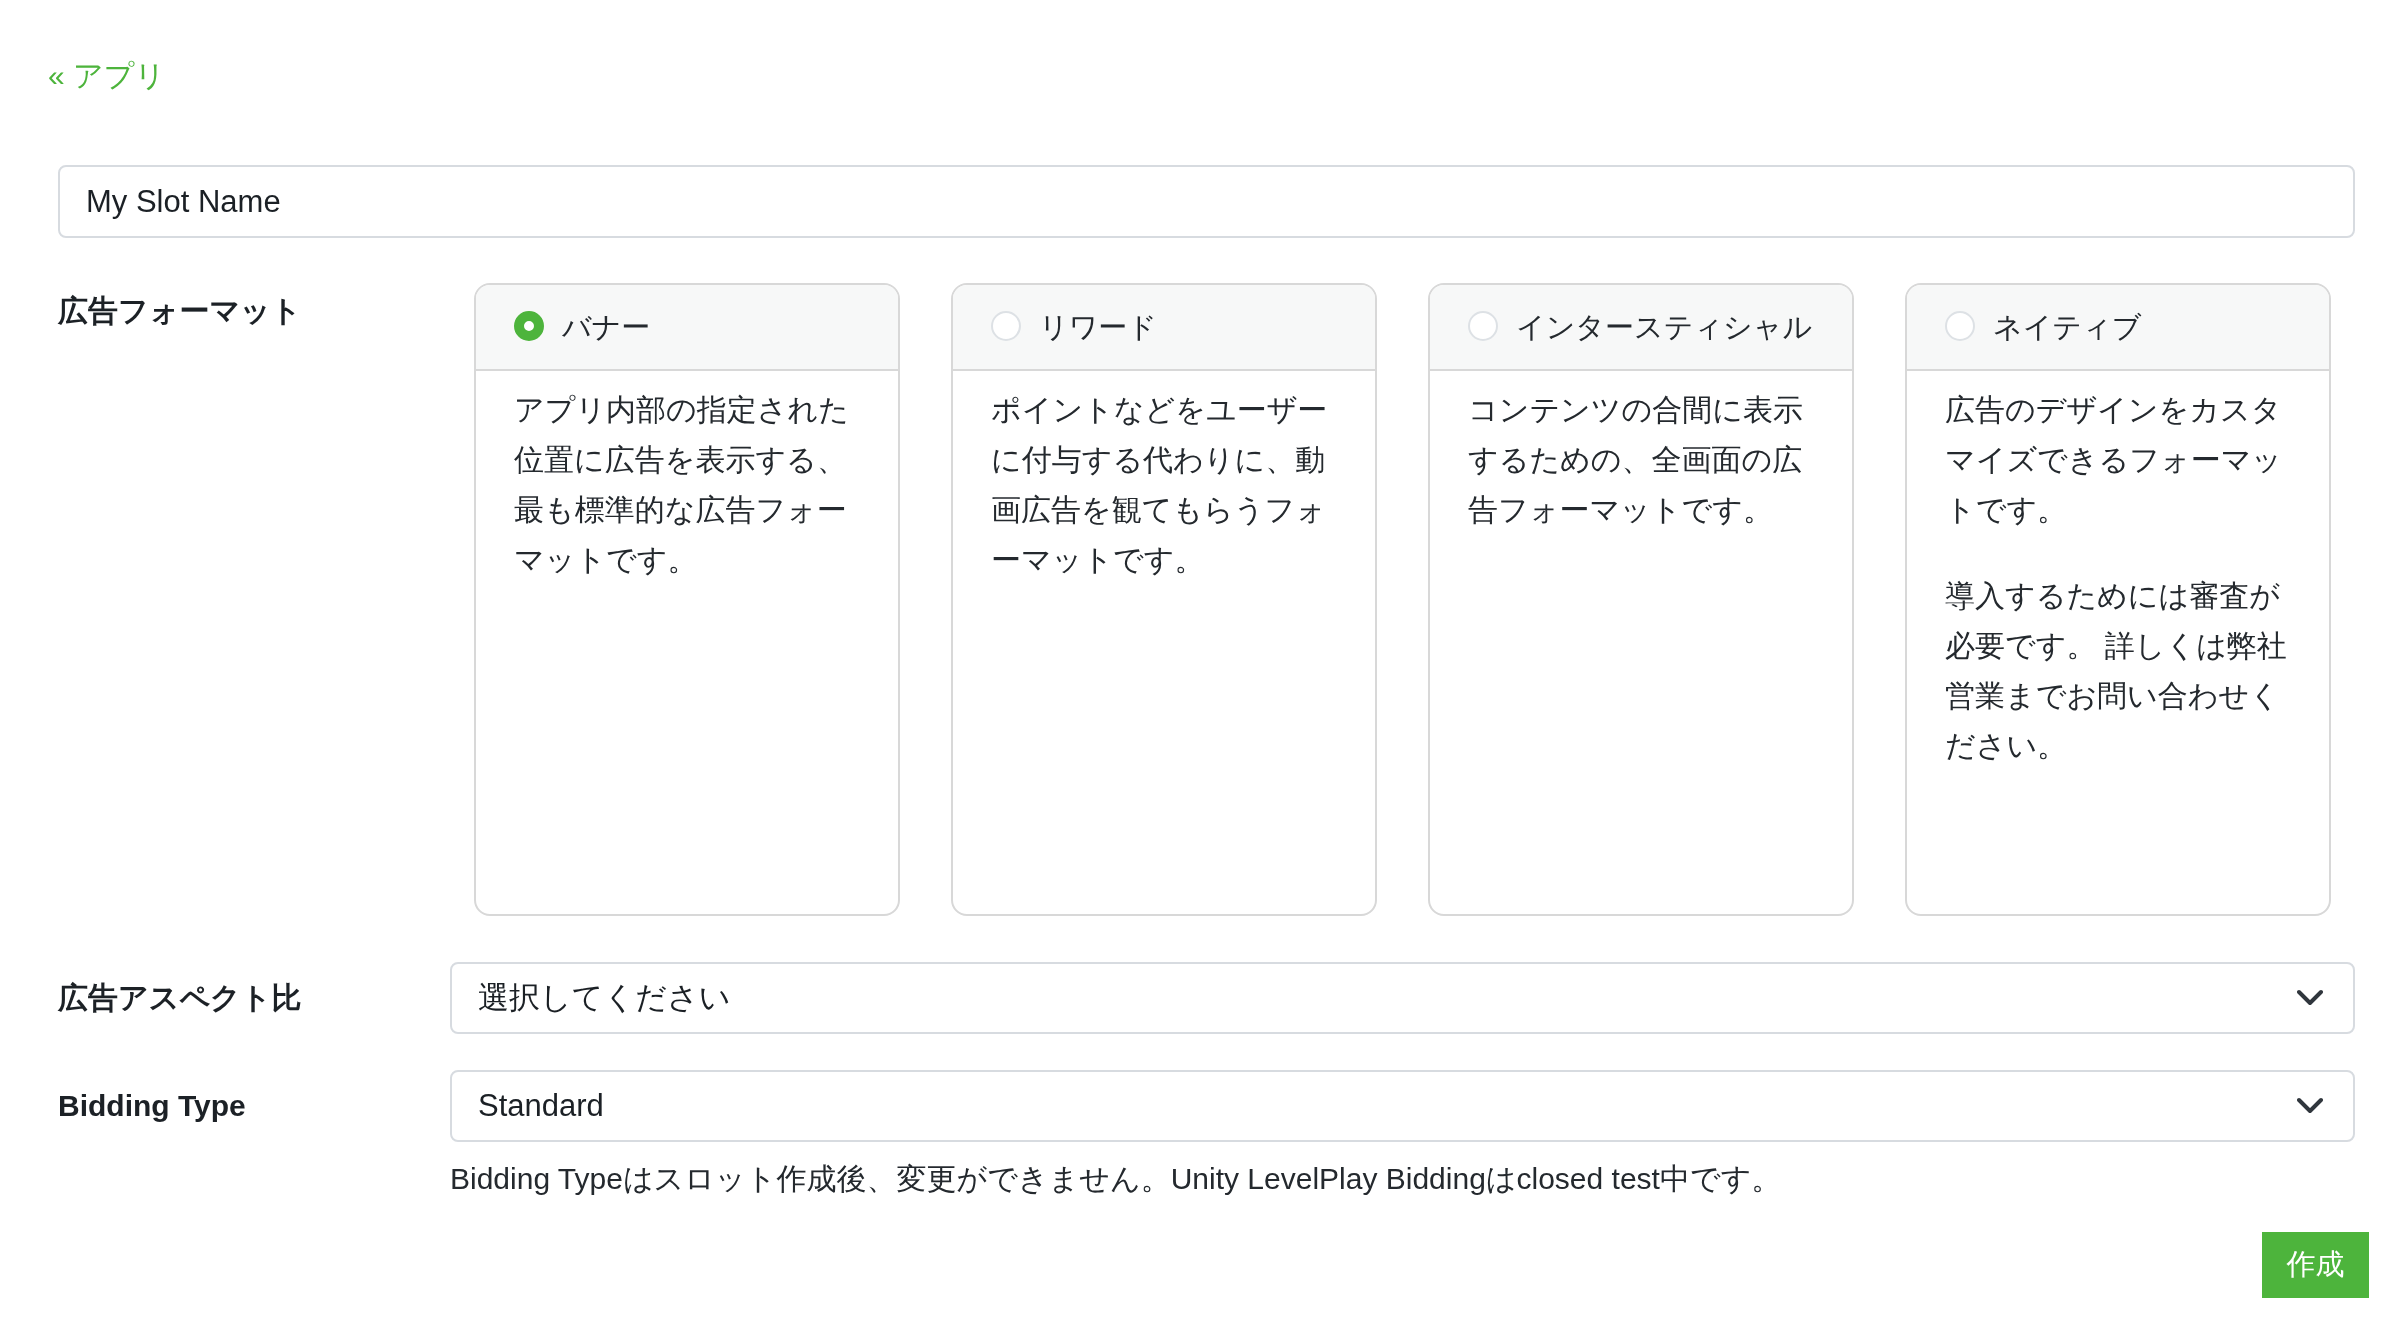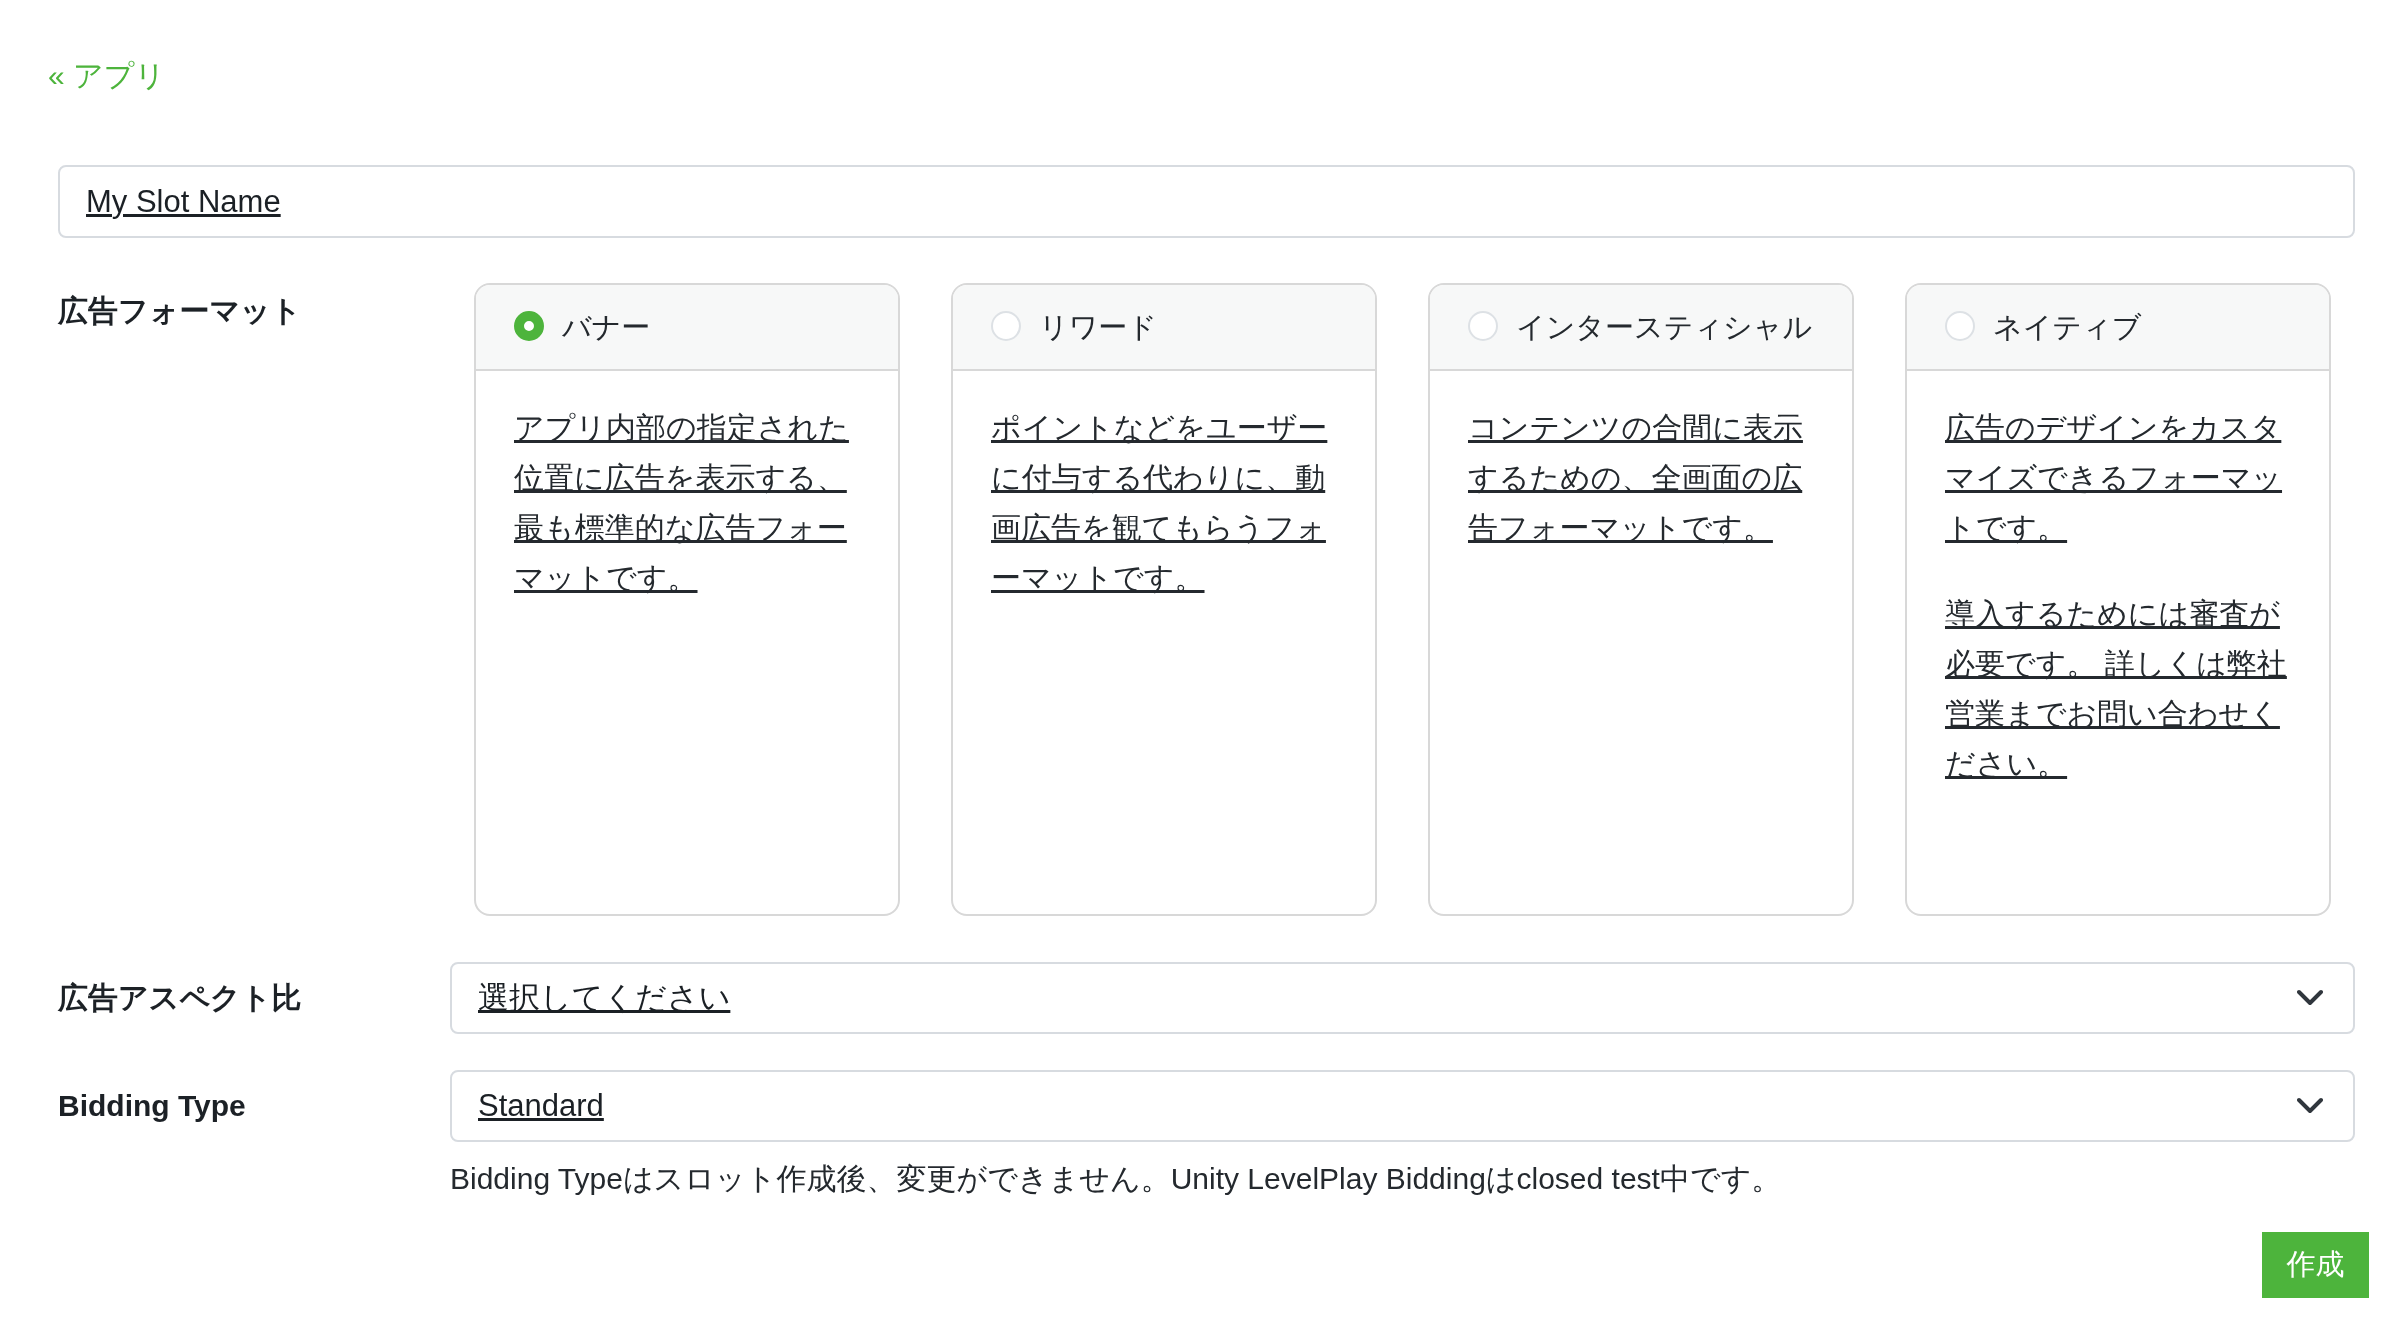--- a/index.html
+++ b/index.html
@@ -26,21 +26,21 @@
   .row-bidding { top:1070px; }
 
   .row-format .row-label { align-items:flex-start; padding-top:8px; }
   .row-bidding .row-label { height:72px; }
 
   .text-input, .select-box {
     width:100%; height:73px; background:#fff;
     border:2px solid #d7dbe0; border-radius:8px;
     font-size:31px; color:#1b2025;
     padding:0 60px 0 26px;
-    display:flex; align-items:center; position:relative;text-decoration:underline;
+    display:flex; align-items:center; position:relative;
   }
   input.text-input { display:block; padding:0 26px; outline:none; font-family:inherit; }
   .select-box { cursor:pointer; height:72px; }
   .chevron { position:absolute; right:30px; top:50%; margin-top:-9px; width:26px; height:18px; }
 
   .cards { display:flex; gap:51px; padding:0 24px; height:633px; }
   .card {
     flex:1 1 0; background:#fff; border:2px solid #d8d8d8; border-radius:16px;
     overflow:hidden; cursor:pointer; display:flex; flex-direction:column;
   }
@@ -48,21 +48,21 @@
     background:#f7f8f8; border-bottom:2px solid #d8d8d8;
     padding:17px 28px 17px 38px;
     display:flex; align-items:flex-start; gap:18px;
     font-size:29px; color:#24292e; line-height:50px;
   }
   .radio {
     flex:none; width:30px; height:30px; border-radius:50%; margin-top:9px;
     background:#fff; border:2px solid #dde1e5;
   }
   .radio.checked { border:10px solid #4db43c; }
-  .card-body { padding:32px 38px 0 38px; font-size:30px; line-height:50px; color:#24292e;text-decoration:underline; }
+  .card-body { padding:14px 38px 0 38px; font-size:30px; line-height:50px; color:#24292e; }
   .card-body p { margin:0 0 36px 0; }
 
   .note {
     margin-top:16px; font-size:30px; line-height:42px; color:#24292e;
   }
   .submit-btn {
     position:absolute; left:2262px; top:1232px; width:107px; height:66px;
     background:#4db43c; color:#ffffff; border:none; border-radius:0;
     font-size:29px; font-family:inherit; cursor:pointer;
     display:flex; align-items:center; justify-content:center;text-align:right;

